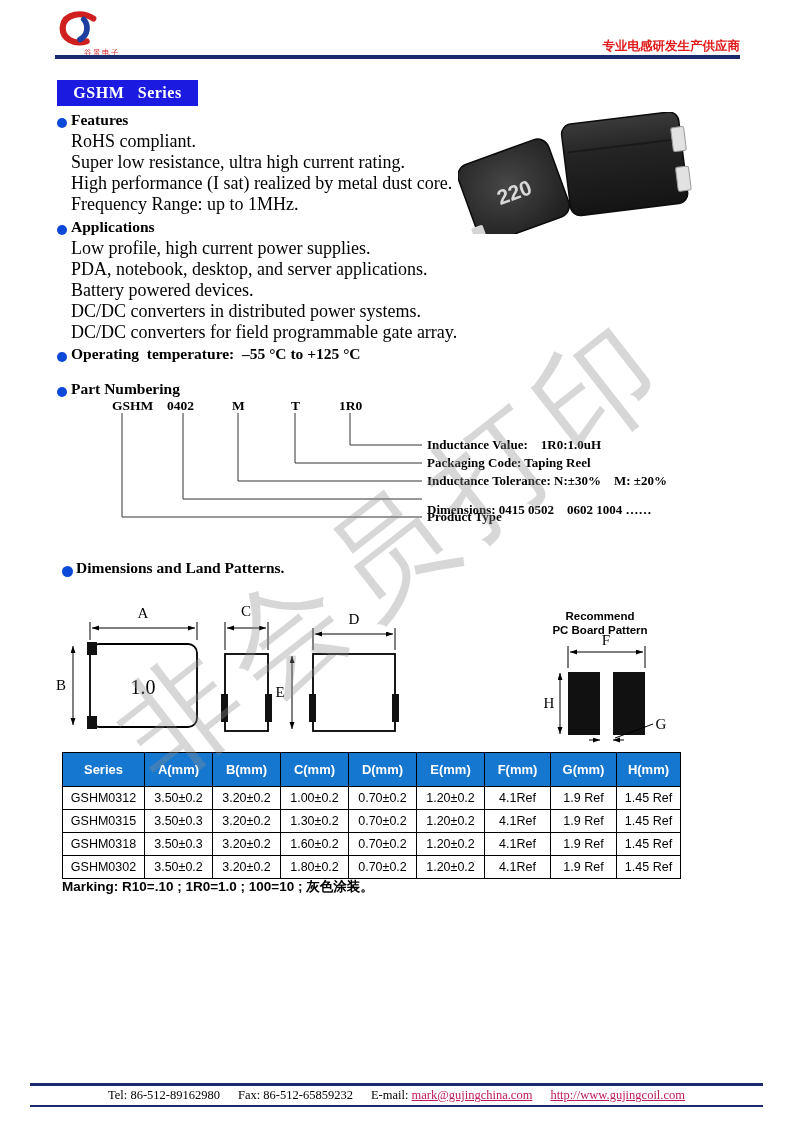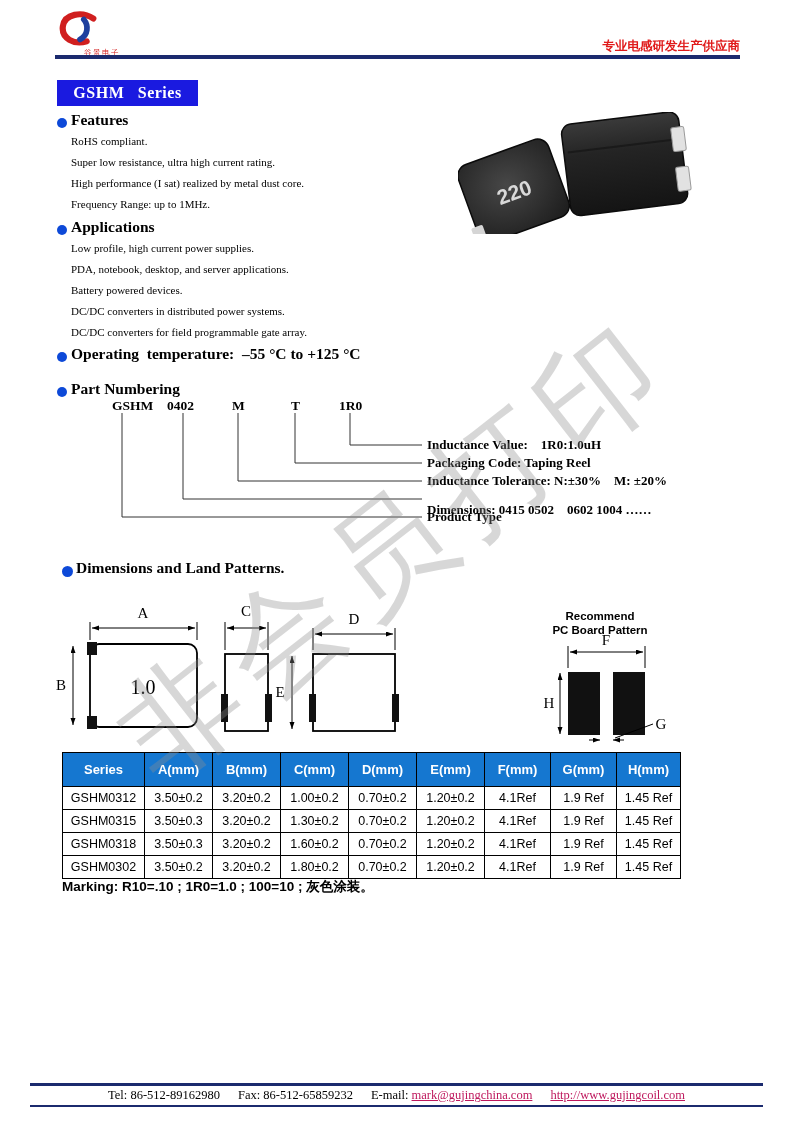--- a/index.html
+++ b/index.html
@@ -16,21 +16,21 @@
 
   
   .series-title{position:absolute;left:57px;top:80px;width:141px;height:26px;background:#1a1ae0;
                 color:#fff;font-weight:bold;font-size:16px;text-align:center;line-height:26px;
                 white-space:pre;letter-spacing:.5px;}
 
   
   .bullet{position:absolute;width:10px;height:10px;border-radius:50%;background:#0d49d8;}
   .sec-head{position:absolute;font-weight:bold;font-size:15.5px;white-space:pre;}
 
-  .body-list{position:absolute;margin:0;padding:0;list-style:none;font-size:11px;}
+  .body-list{position:absolute;margin:0;padding:0;list-style:none;font-size:18px;}
   .body-list li{line-height:21px;}
 
   
   .pn-seg{position:absolute;top:398px;font-weight:bold;font-size:13.5px;}
   .pn-lines{position:absolute;left:100px;top:413px;}
   .callout{position:absolute;left:427px;font-size:13px;white-space:pre;font-weight:bold;}
 
   
   .product-img{position:absolute;left:458px;top:112px;}
 

